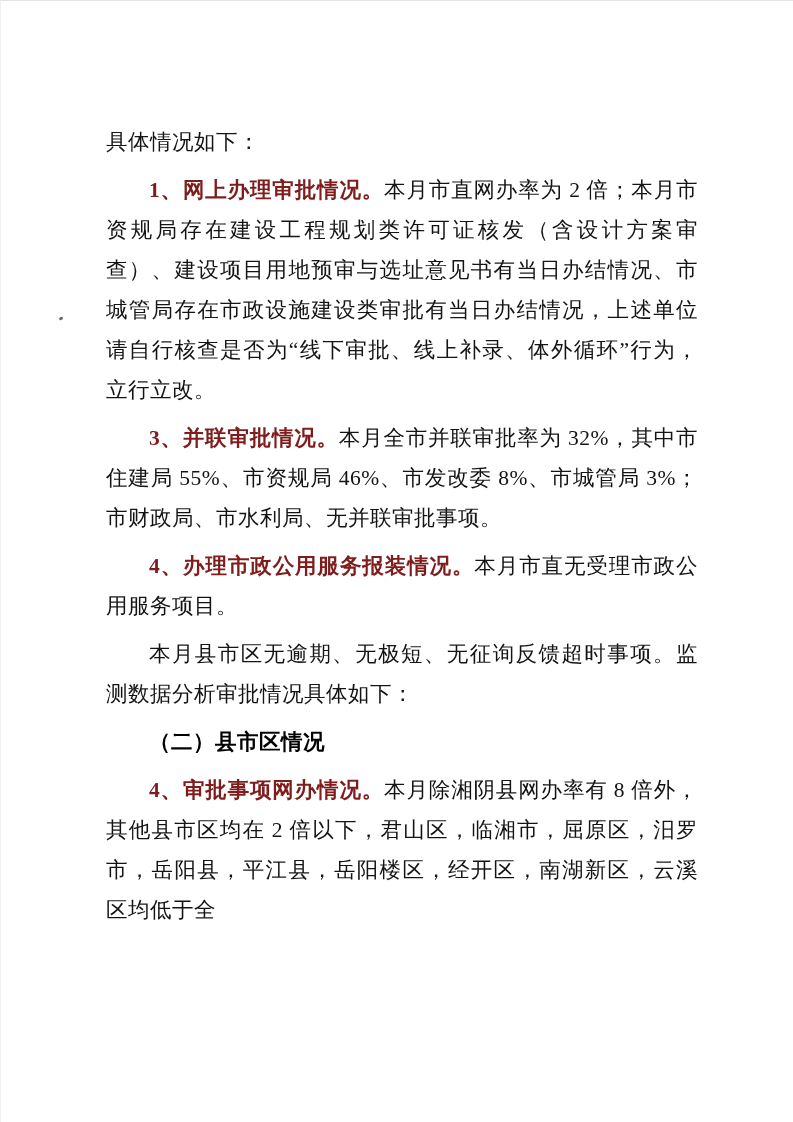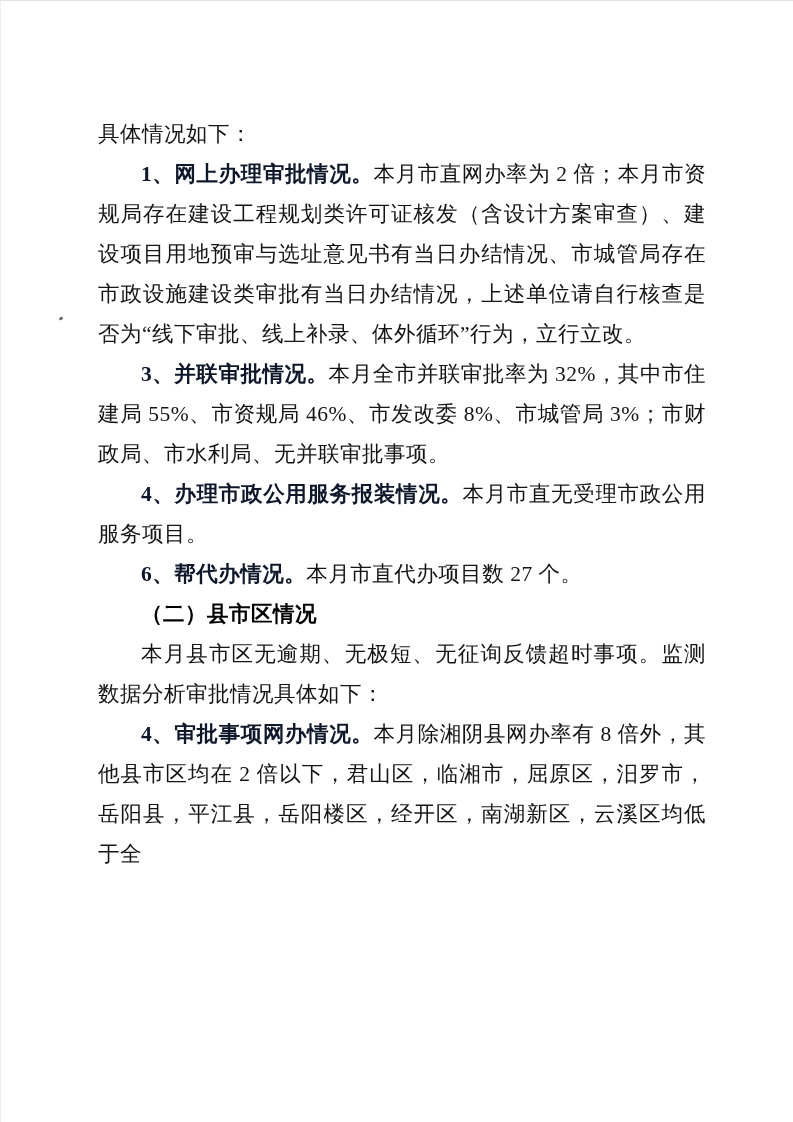--- a/index.html
+++ b/index.html
@@ -19,24 +19,24 @@
     left: 97px;
     top: 113px;
     width: 608px;
   }
   .ln {
     font-size: 21.5px;
     line-height: 40px;
     text-align: justify;
     text-justify: inter-ideograph;
     letter-spacing: 0.5px;
-    margin: 0;
+    margin: 8px;
   }
   .para { text-indent: 2em; }
-  .lead { font-weight: bold; color: #0f172a; }
+  .lead { font-weight: bold; color: #7f1d1d; }
   .heading {
     font-weight: bold;
     color: #000;
     text-indent: 2em;
   }
   .stray-mark {
     position: absolute;
     left: 58px;
     top: 316px;
     width: 4px;
@@ -58,22 +58,21 @@
     <p class="ln">具体情况如下：</p>
 
     <p class="ln para"><span class="lead">1、网上办理审批情况。</span><span>本月市直网办率为 2 倍；本月市资规局存在建设工程规划类许可证核发（含设计方案审查）、建设项目用地预审与选址意见书有当日办结情况、市城管局存在市政设施建设类审批有当日办结情况，上述单位请自行核查是否为“线下审批、线上补录、体外循环”行为，立行立改。</span></p>
 
 
     <p class="ln para"><span class="lead">3、并联审批情况。</span><span>本月全市并联审批率为 32%，其中市住建局 55%、市资规局 46%、市发改委 8%、市城管局 3%；市财政局、市水利局、无并联审批事项。</span></p>
 
     <p class="ln para"><span class="lead">4、办理市政公用服务报装情况。</span><span>本月市直无受理市政公用服务项目。</span></p>
 
 
-    <p class="ln para"><span class="lead">6、帮代办情况。</span><span>本月市直代办项目数 27 个。</span></p>
+
+    <p class="ln para">本月县市区无逾期、无极短、无征询反馈超时事项。监测数据分析审批情况具体如下：</p>
 
     <p class="ln heading">（二）县市区情况</p>
-
-    <p class="ln para">本月县市区无逾期、无极短、无征询反馈超时事项。监测数据分析审批情况具体如下：</p>
 
     <p class="ln para"><span class="lead">4、审批事项网办情况。</span><span>本月除湘阴县网办率有 8 倍外，其他县市区均在 2 倍以下，君山区，临湘市，屈原区，汨罗市，岳阳县，平江县，岳阳楼区，经开区，南湖新区，云溪区均低于全</span></p>
 
   </div>
 </div>
 
 </body></html>

